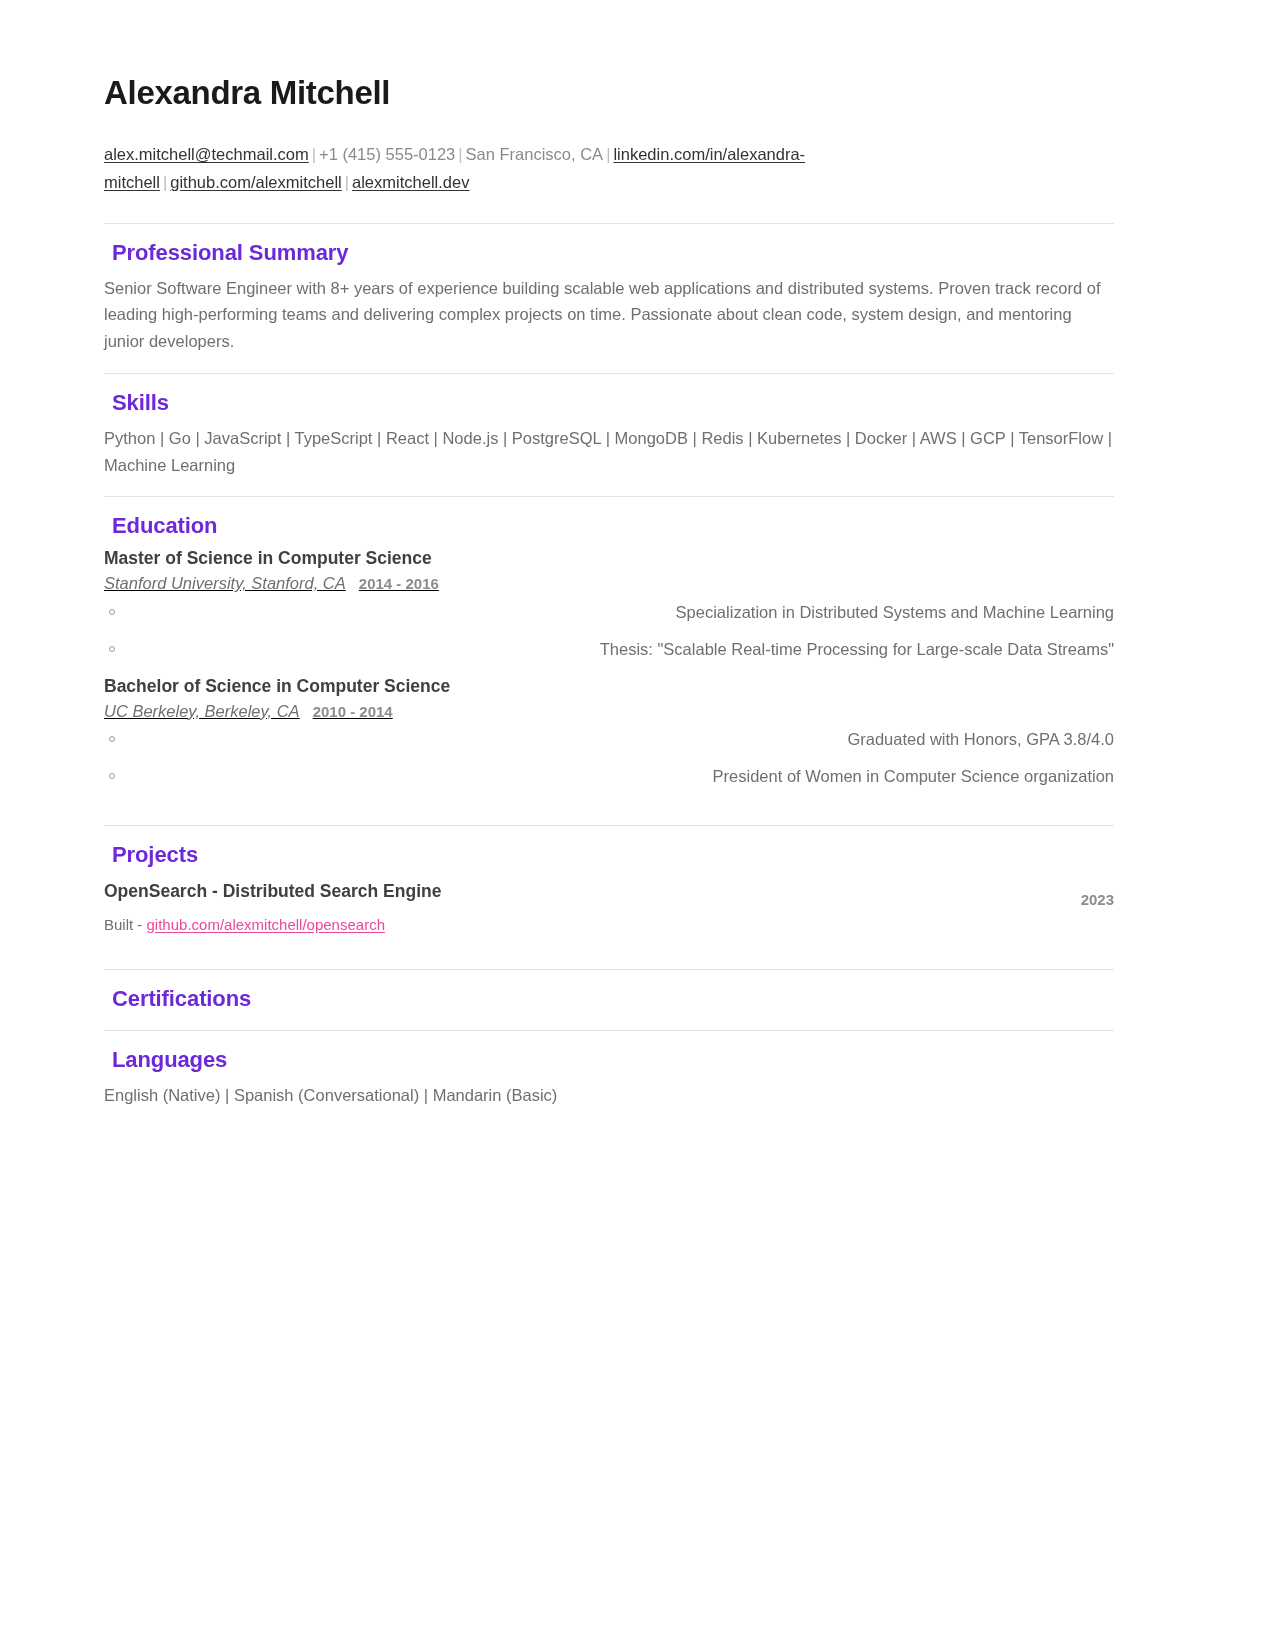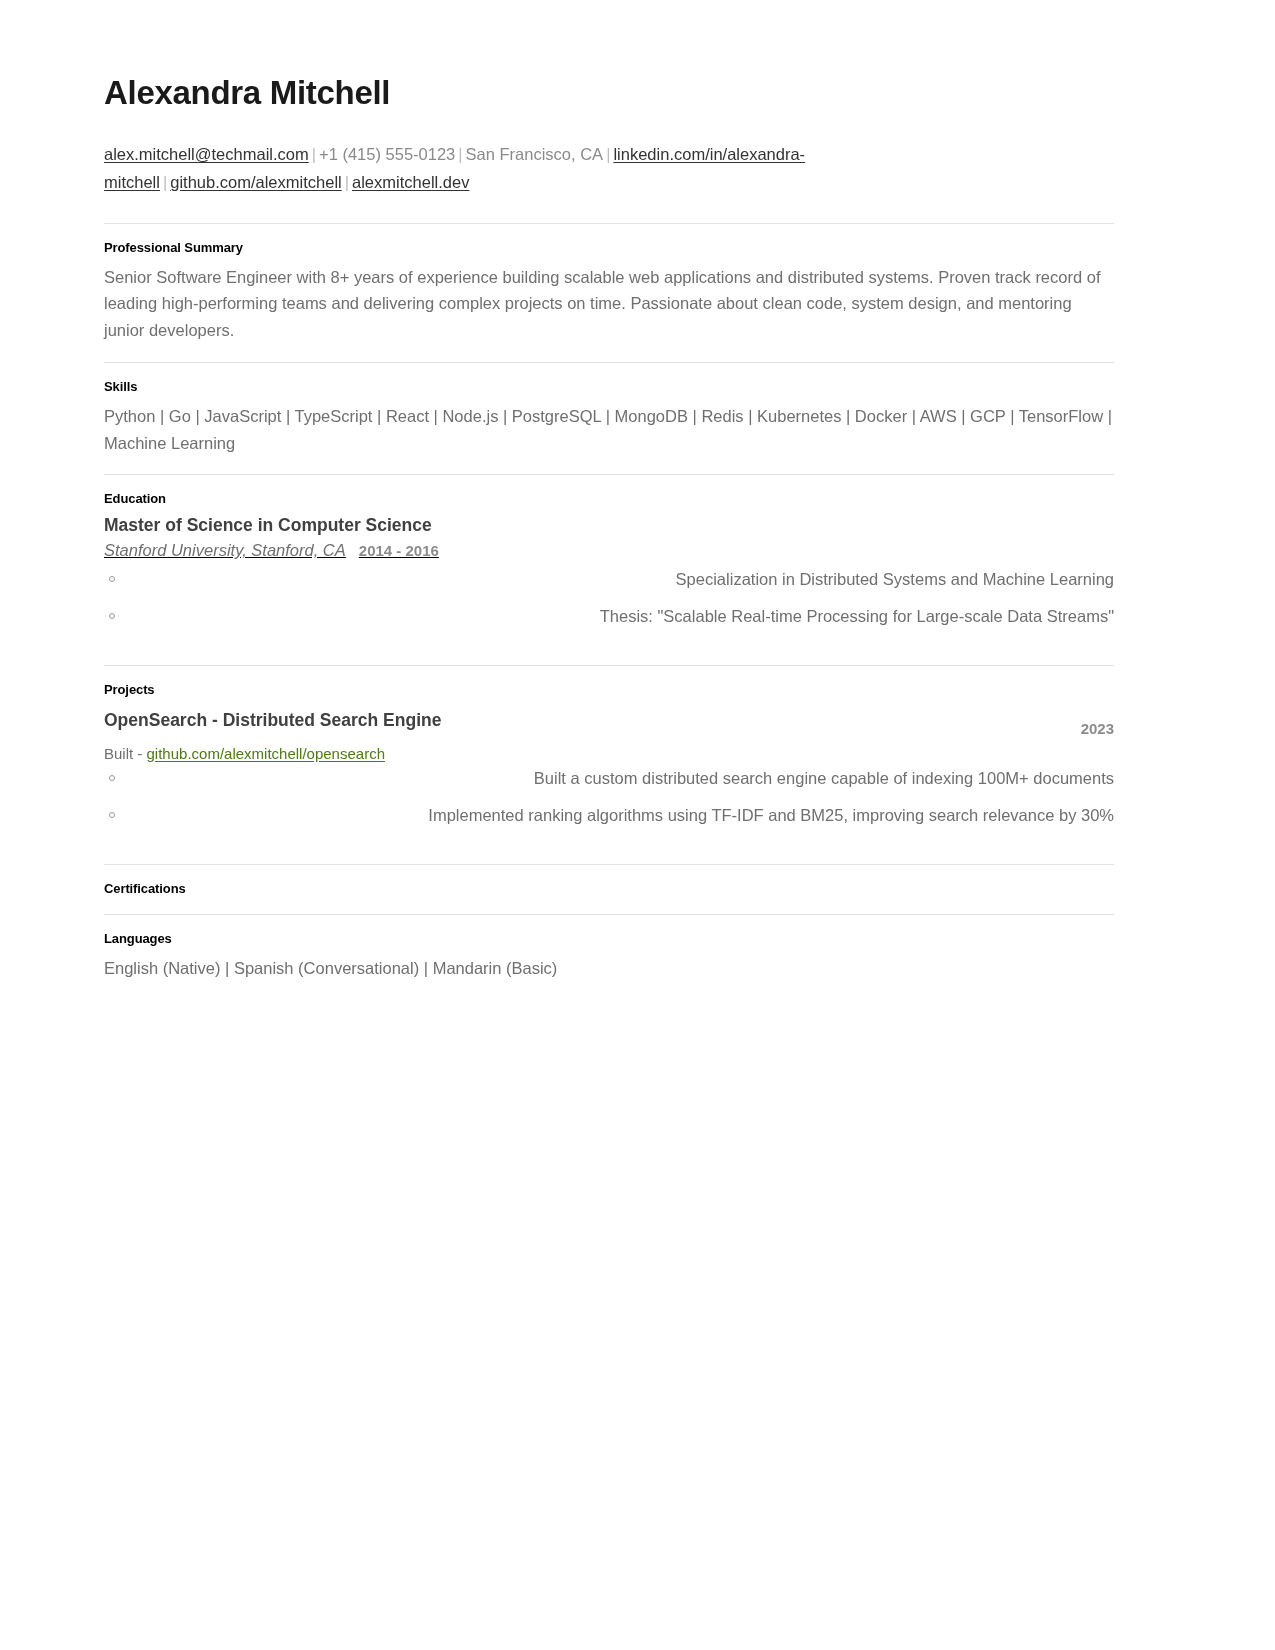--- a/index.html
+++ b/index.html
@@ -42,24 +42,24 @@
   }
   .contact .sep { color: #bdbdbd; padding: 0 3px; }
   .rule {
     border: 0;
     border-top: 1px solid #e2e2e2;
     margin: 0 0 16px 0;
     height: 0;
   }
   .section { margin-bottom: 18px; }
   .section-title {
-    font-size: 13px;
-    font-weight: bold;
-    color: #000000;
-    margin: 6px 0 9px 0;
+    font-size: 22px;
+    font-weight: bold;
+    color: #6d28d9;
+    margin: 6px 0 9px 8px;
     letter-spacing: -0.1px;
   }
   .body-text {
     font-size: 16.5px;
     color: #6f6f6f;
     line-height: 1.62;
     margin: 0;
   }
   .entry { margin-bottom: 14px; }
   .entry-title {
@@ -93,21 +93,21 @@
     align-items: flex-end;
     justify-content: space-between;
     gap: 20px;
   }
   .link-line {
     font-size: 15px;
     color: #6f6f6f;
     margin: 8px 0 4px 0;
   }
   .link-line a {
-    color: #4d7c0f;
+    color: #ec4899;
     text-decoration: underline;
     text-underline-offset: 2px;
   }
   ul.bullets {
     list-style: none;
     margin: 4px 0 0 0;
     padding: 0;
   }
   ul.bullets li {
     position: relative;
@@ -165,41 +165,48 @@
       <div class="entry-row">
         <div class="entry-sub">Stanford University, Stanford, CA</div>
         <div class="entry-date">2014 - 2016</div>
       </div>
       <ul class="bullets">
         <li>Specialization in Distributed Systems and Machine Learning</li>
         <li>Thesis: "Scalable Real-time Processing for Large-scale Data Streams"</li>
       </ul>
     </div>
 
+    <div class="entry edu-entry">
+      <div class="entry-title tight">Bachelor of Science in Computer Science</div>
+      <div class="entry-row">
+        <div class="entry-sub">UC Berkeley, Berkeley, CA</div>
+        <div class="entry-date">2010 - 2014</div>
+      </div>
+      <ul class="bullets">
+        <li>Graduated with Honors, GPA 3.8/4.0</li>
+        <li>President of Women in Computer Science organization</li>
+      </ul>
+    </div>
   </section>
 
   <div class="spacer-lg"></div>
 
   <hr class="rule">
   <section class="section">
     <h2 class="section-title">Projects</h2>
 
     <div class="entry">
       <div class="title-row">
         <div class="entry-title">OpenSearch - Distributed Search Engine</div>
         <div class="entry-date">2023</div>
       </div>
       <div class="link-line">
         <span>Built -</span>
         <a href="#">github.com/alexmitchell/opensearch</a>
       </div>
-      <ul class="bullets">
-        <li>Built a custom distributed search engine capable of indexing 100M+ documents</li>
-        <li>Implemented ranking algorithms using TF-IDF and BM25, improving search relevance by 30%</li>
-      </ul>
     </div>
   </section>
 
   <div class="spacer-lg"></div>
 
   <hr class="rule">
   <section class="section">
     <h2 class="section-title">Certifications</h2>
   </section>
 

